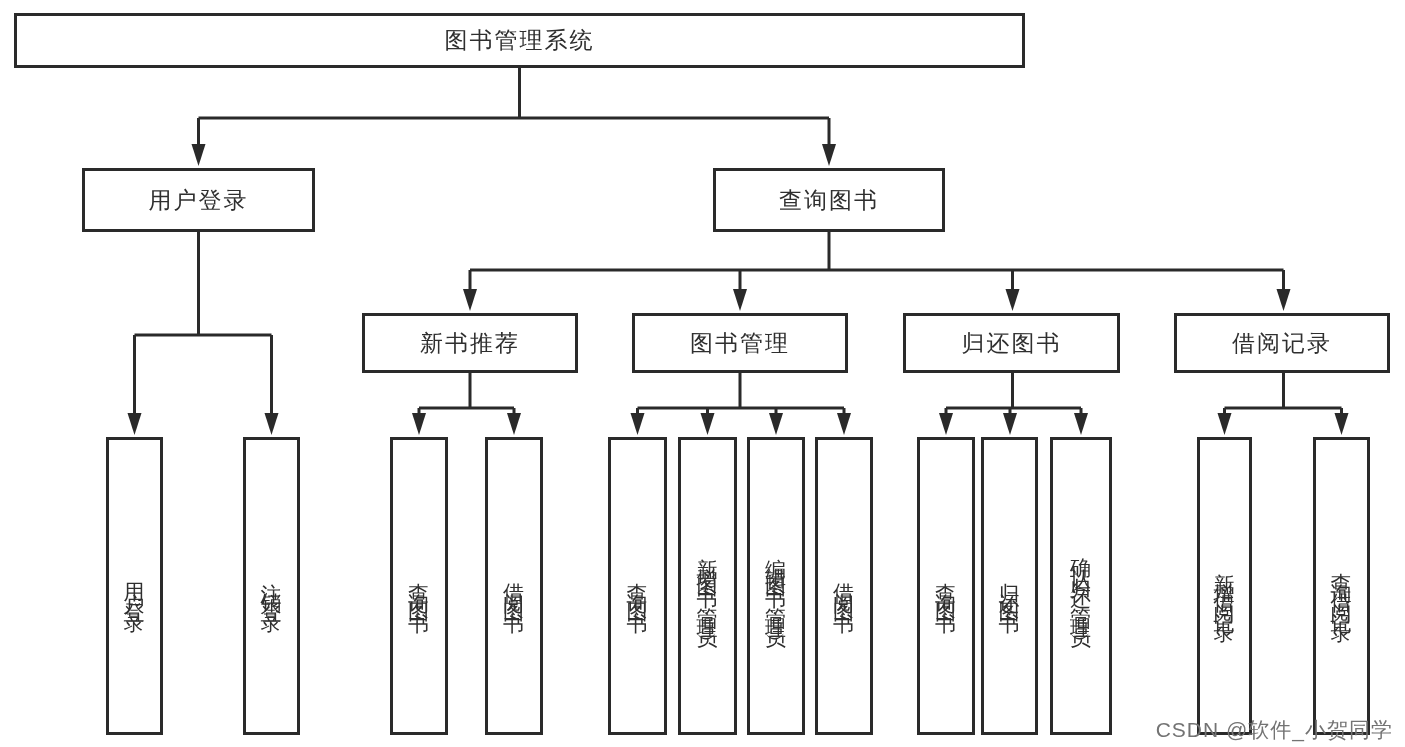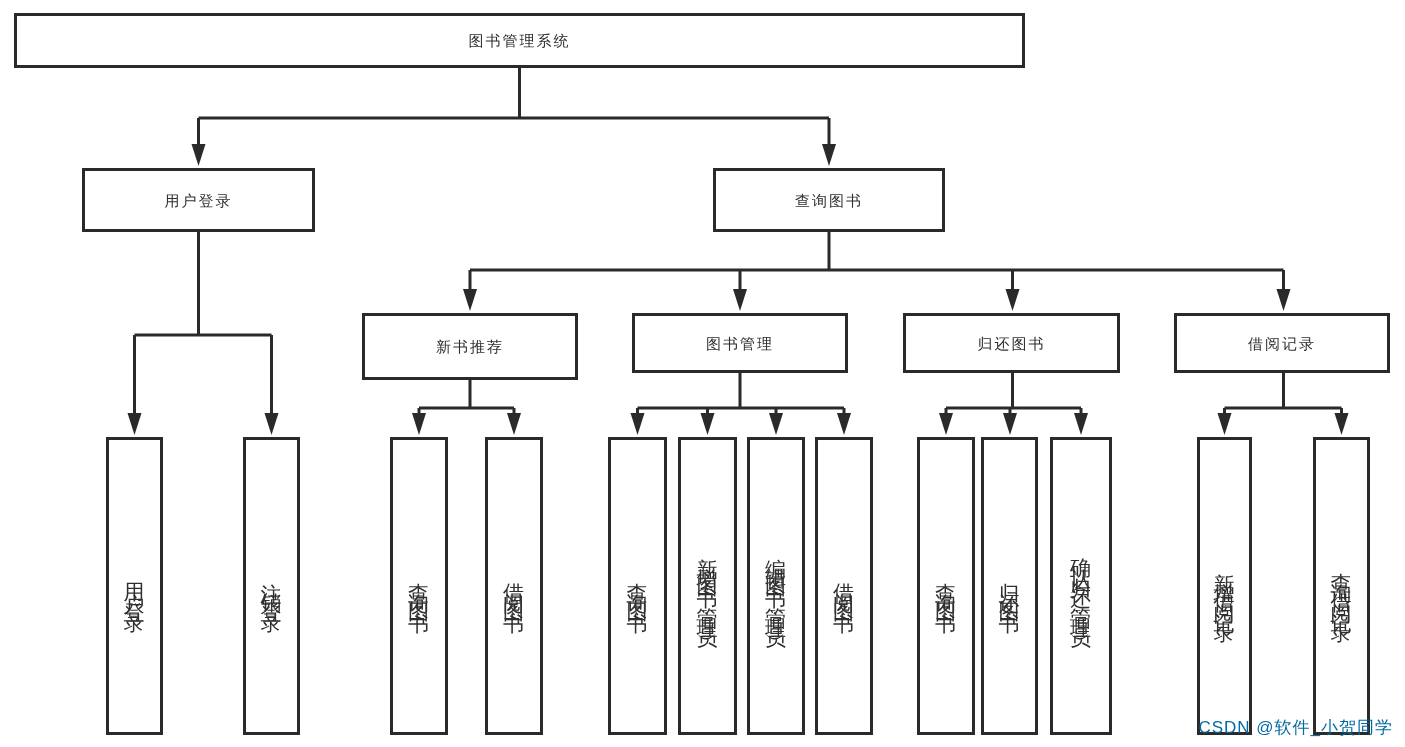--- a/index.html
+++ b/index.html
@@ -22,39 +22,39 @@
   }
   .box {
     position: absolute;
     box-sizing: border-box;
     border: 3px solid #2a2a2a;
     background: #ffffff;
     color: #2f2f2f;
     display: flex;
     align-items: center;
     justify-content: center;
-    font-size: 15px;
+    font-size: 23px;
     letter-spacing: 2px;
     line-height: 1;
     white-space: nowrap;
   }
   .vbox {
     writing-mode: vertical-lr;
     text-orientation: mixed;
     font-size: 21px;
     letter-spacing: 10px;
     line-height: 1;
   }
   
   .n-root   { left: 14px;   top: 13px;  width: 1011px; height: 55px; }
   
   .n-ulogin { left: 82px;   top: 168px; width: 233px;  height: 64px; }
   .n-bmgmt  { left: 713px;  top: 168px; width: 232px;  height: 64px; }
   
-  .n-newbk  { left: 362px;  top: 313px; width: 216px;  height: 67px; }
+  .n-newbk  { left: 362px;  top: 313px; width: 216px;  height: 60px; }
   .n-bborw  { left: 632px;  top: 313px; width: 216px;  height: 60px; }
   .n-cborw  { left: 903px;  top: 313px; width: 217px;  height: 60px; }
   .n-brec   { left: 1174px; top: 313px; width: 216px;  height: 60px; text-align: right; }
   
   .l-ulogin { left: 106px;  top: 437px; width: 57px; height: 298px; }
   .l-logout { left: 243px;  top: 437px; width: 57px; height: 298px; }
   .l-nbq    { left: 390px;  top: 437px; width: 58px; height: 298px; }
   .l-nbb    { left: 485px;  top: 437px; width: 58px; height: 298px; }
   .l-bbq    { left: 608px;  top: 437px; width: 59px; height: 298px; }
   .l-bba    { left: 678px;  top: 437px; width: 59px; height: 298px; }
@@ -62,23 +62,23 @@
   .l-bbb    { left: 815px;  top: 437px; width: 58px; height: 298px; }
   .l-cbq    { left: 917px;  top: 437px; width: 58px; height: 298px; }
   .l-cbr    { left: 981px;  top: 437px; width: 57px; height: 298px; }
   .l-cbc    { left: 1050px; top: 437px; width: 62px; height: 298px; }
   .l-reca   { left: 1197px; top: 437px; width: 55px; height: 298px; }
   .l-recq   { left: 1313px; top: 437px; width: 57px; height: 298px; }
   .watermark {
     position: absolute;
     right: 12px;
     top: 716px;
-    font-size: 17px;
+    font-size: 21px;
     letter-spacing: 1px;
-    color: #0369a1;
+    color: #737373;
     white-space: nowrap;
   }
 </style>
 </head>
 <body>
 
 <div class="canvas">
 
   <svg class="wires" viewBox="0 0 1405 747" xmlns="http://www.w3.org/2000/svg">
 

